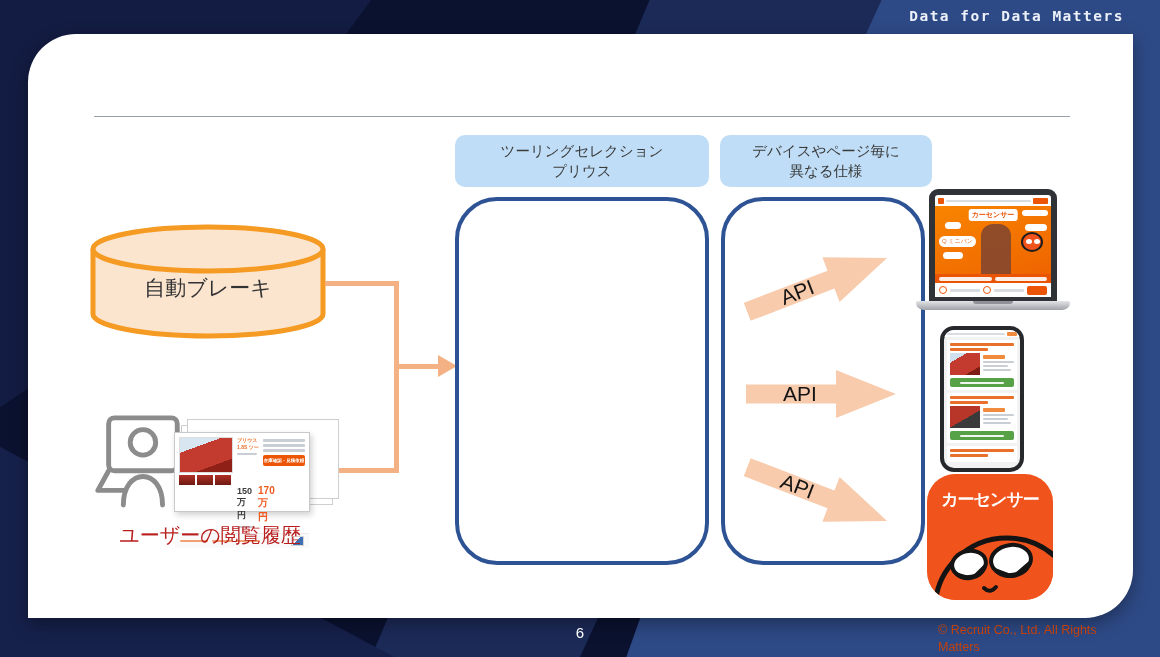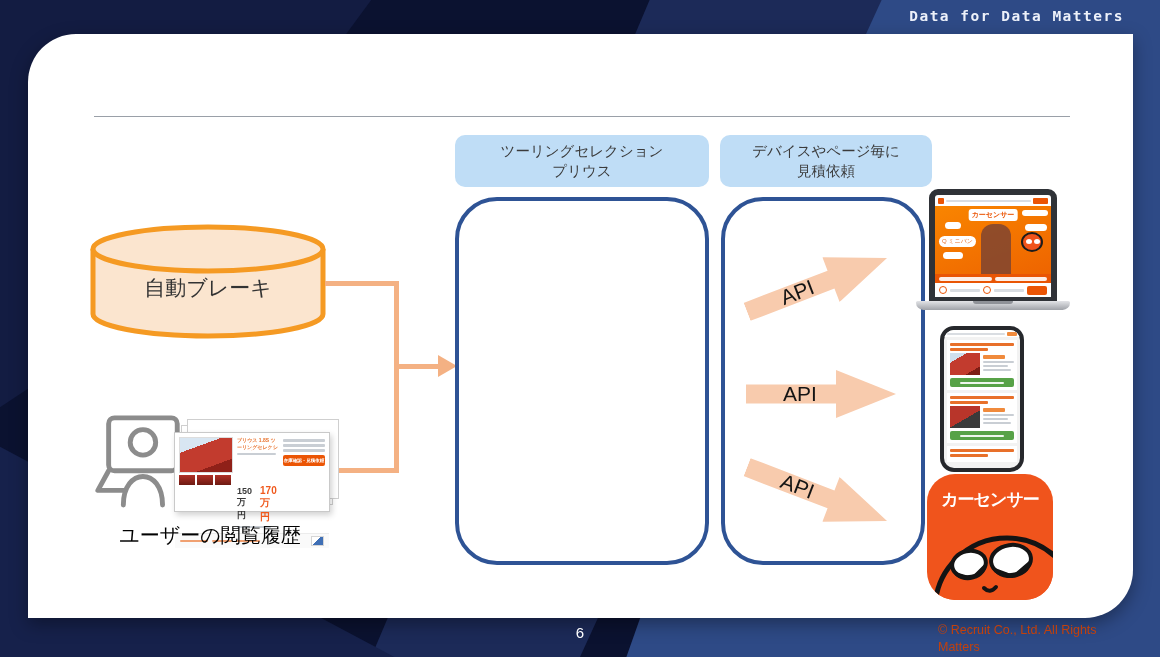--- a/index.html
+++ b/index.html
@@ -45,41 +45,41 @@
   .c-v  { left:366px; top:247px; width:5px; height:192px; }
   .c-h2 { left:300px; top:434px; width:71px; height:5px; }
   .c-a  { left:368px; top:330px; width:44px; height:5px; }
   .c-head { position:absolute; left:410px; top:321px; width:0; height:0; background:none;
             border-left:19px solid #F4B183; border-top:11px solid transparent; border-bottom:11px solid transparent; }
 
   
   .person { position:absolute; left:62px; top:378px; }
   .hc-under { position:absolute; width:152px; height:80px; background:#fff; border:1px solid #cfcfcf; }
   .u1 { left:153px; top:391px; } .u2 { left:159px; top:385px; }
-  .history-card { position:absolute; left:146px; top:398px; width:156px; height:80px; background:#fff;
+  .history-card { position:absolute; left:146px; top:398px; width:136px; height:80px; background:#fff;
                   border:1px solid #c9c9c9; box-shadow:2px 3px 6px rgba(0,0,0,.18); padding:4px 4px 0 4px; font-weight:bold; }
   .hc-top { display:flex; gap:4px; }
   .hc-photo { width:54px; }
   .hc-img { height:36px; background:linear-gradient(160deg,#d8e6f2 0 28%,#c23b2e 28% 75%,#8f2018 75%); border:1px solid #ddd; }
   .hc-thumbs { display:flex; gap:2px; margin-top:2px; }
   .hc-thumbs div { width:16px; height:10px; background:linear-gradient(#b03026,#6d1a12); }
   .hc-main { flex:1; min-width:0; }
   .hc-title { font-size:5px; color:#E8702A; line-height:1.3; height:14px; overflow:hidden; }
   .bar { background:#c9ced4; height:2px; margin:2px 0; border-radius:1px; }
   .hc-prices { display:flex; align-items:baseline; gap:6px; margin-top:2px; }
   .p1 { font-size:9px; color:#3a3a3a; } .p2 { font-size:10px; color:#F05A1E;margin-top:28px; }
   .hc-side { width:42px; }
   .hc-side .bar { height:3px; }
   .hc-cta { margin-top:3px; height:11px; background:#EB5505; border-radius:2px; color:#fff; font-size:4.5px;
             display:flex; align-items:center; justify-content:center; }
   .hc-bottom { margin:3px -4px 0 -4px; height:15px; background:#fafafa; border-top:1px solid #ececec;
                display:flex; align-items:center; gap:4px; padding:0 5px; }
   .obar { height:2px; background:#f0a071; border-radius:1px; }
   .hc-logo { margin-left:auto; width:13px; height:10px; background:linear-gradient(135deg,#fff 45%,#3f6fb5 45%); border:1px solid #d5d5d5; }
-  .history-label { position:absolute; left:62px; top:488px; width:240px; text-align:center; font-size:20px; color:#000000; }
+  .history-label { position:absolute; left:62px; top:488px; width:240px; text-align:center; font-size:20px; color:#b91c1c; }
 
   
   .api-arrow { position:absolute; width:150px; height:48px; background:#F8CBAD;
                clip-path:polygon(0 30%, 60% 30%, 60% 0, 100% 50%, 60% 100%, 60% 70%, 0 70%);
                display:flex; align-items:center; justify-content:center; }
   .api-arrow span { font-size:21px; color:#141414; margin-right:42px; }
   .a1 { left:714px; top:227px; transform:rotate(-21deg); }
   .a2 { left:718px; top:336px; }
   .a3 { left:714px; top:436px; transform:rotate(21deg); }
 
@@ -154,21 +154,21 @@
 
   <div class="card">
     <div class="rule"></div>
 
     <div class="hdr hdr1">
       <span>ツーリングセレクション</span>
       <span>プリウス</span>
     </div>
     <div class="hdr hdr2">
       <span>デバイスやページ毎に</span>
-      <span>見積依頼</span>
+      <span>異なる仕様</span>
     </div>
 
     <div class="cyl">
       <svg width="240" height="120" viewBox="0 0 240 120">
         <path d="M5 27 V 92 A 115 22 0 0 0 235 92 V 27" fill="#FBE5CF" stroke="#F59A23" stroke-width="5"></path>
         <ellipse cx="120" cy="27" rx="115" ry="22" fill="#FBE5CF" stroke="#F59A23" stroke-width="5"></ellipse>
       </svg>
       <div class="cyl-label">自動ブレーキ</div>
     </div>
 

